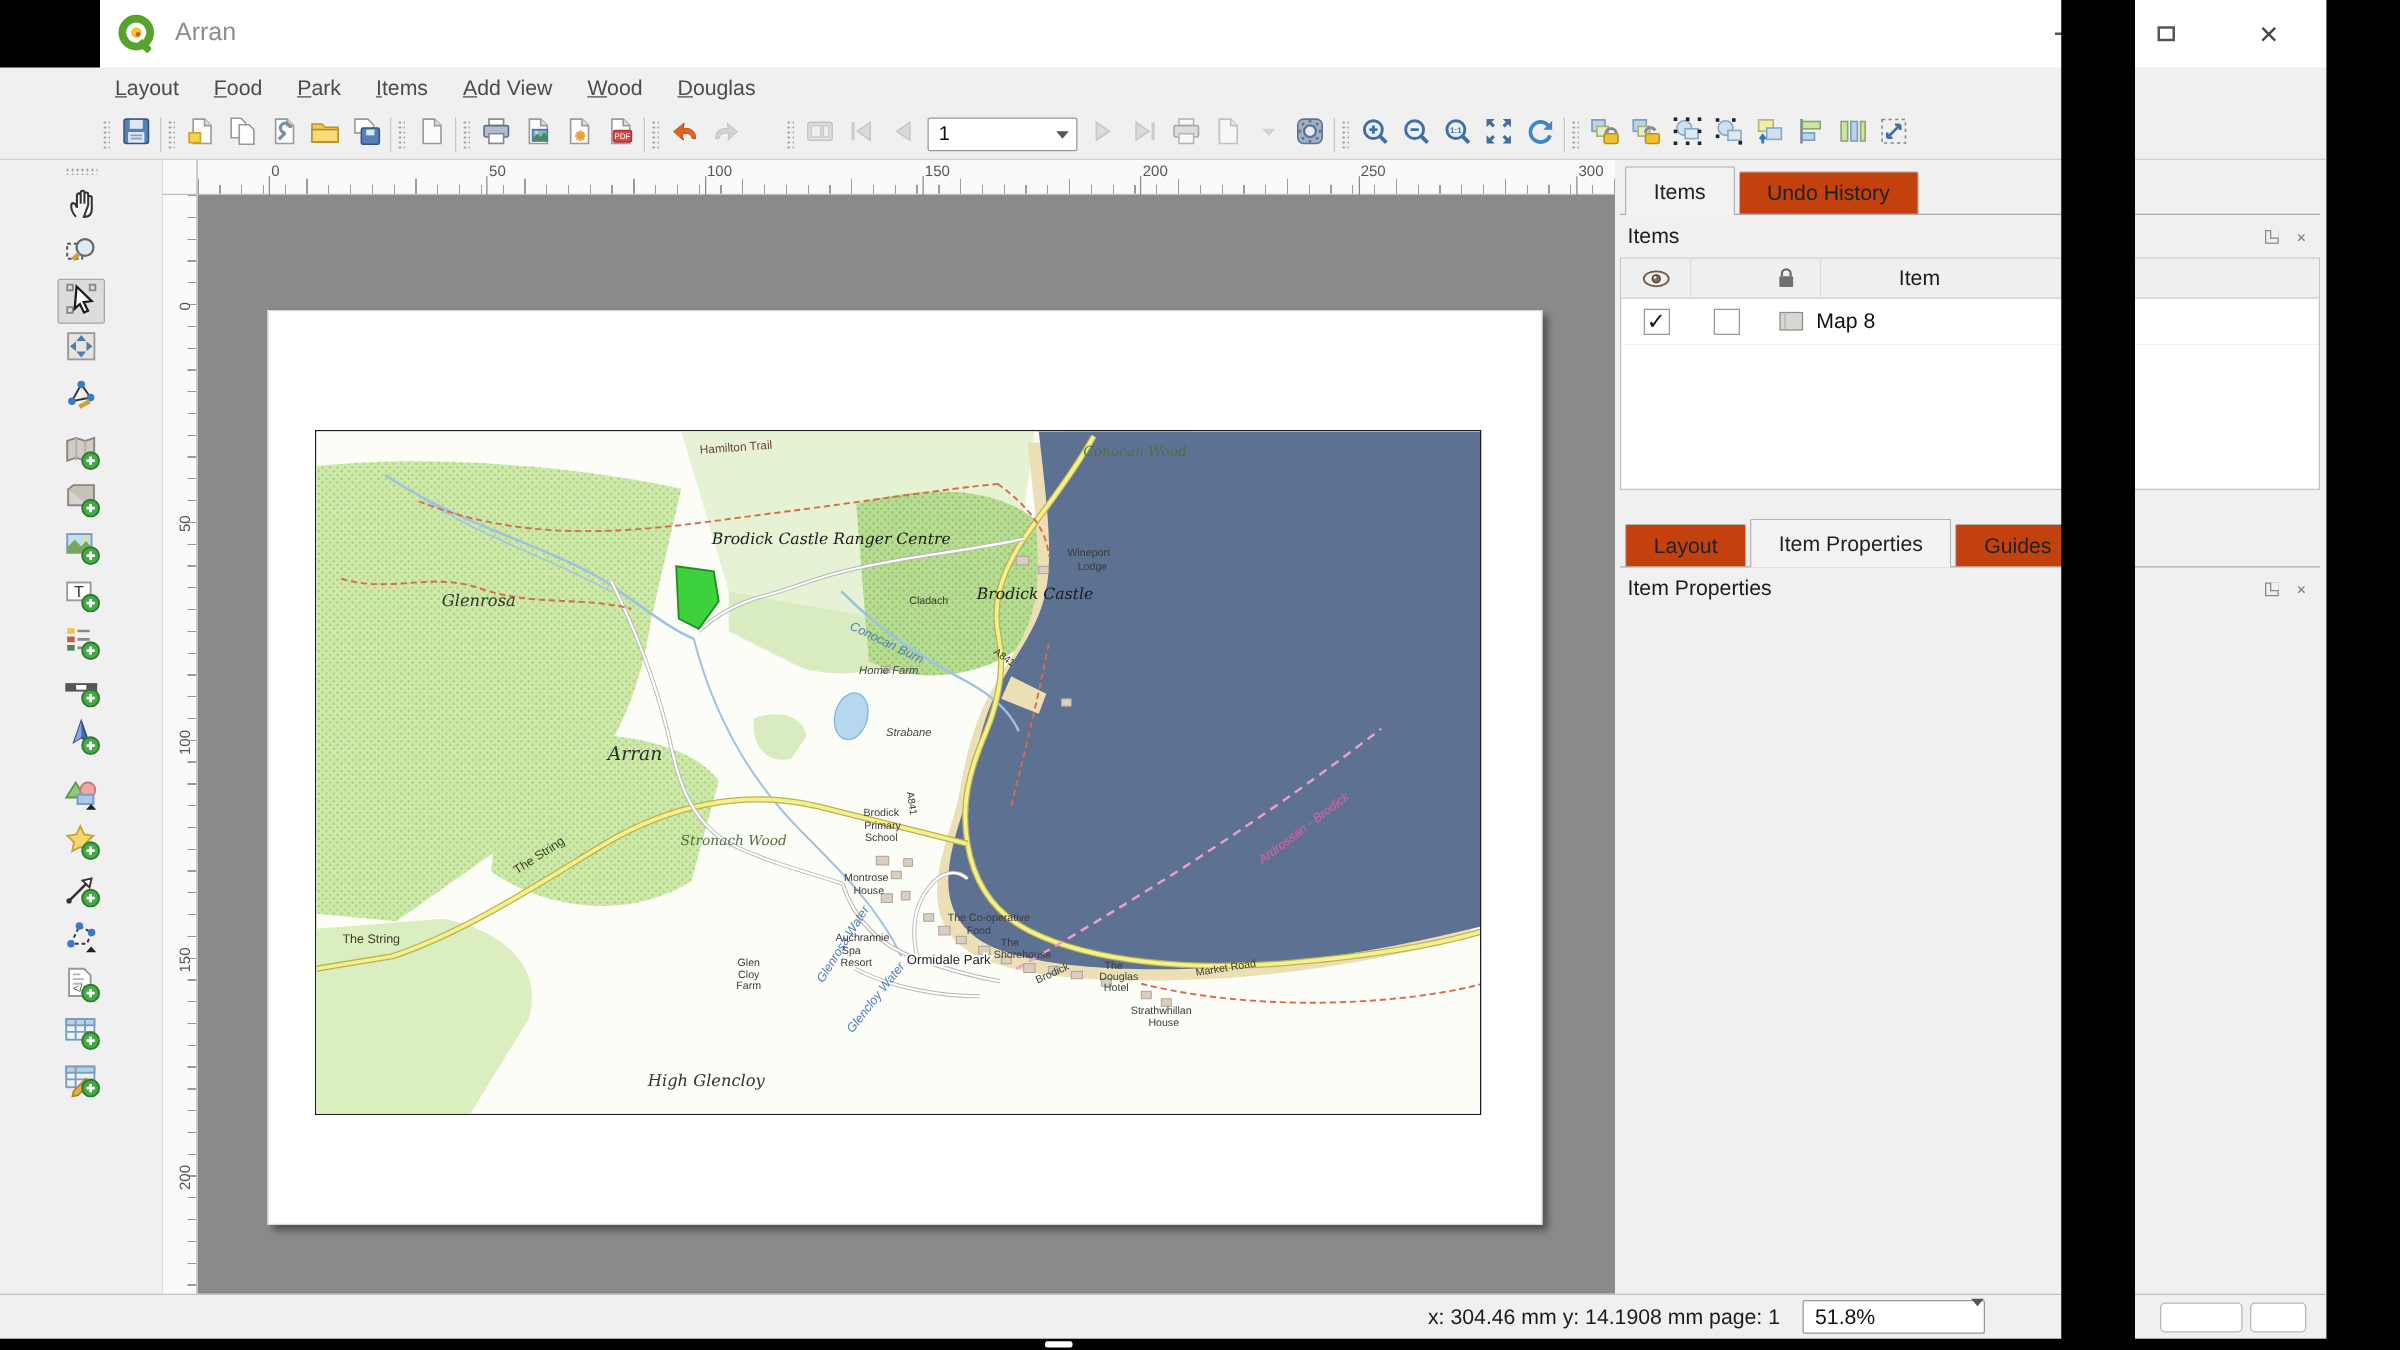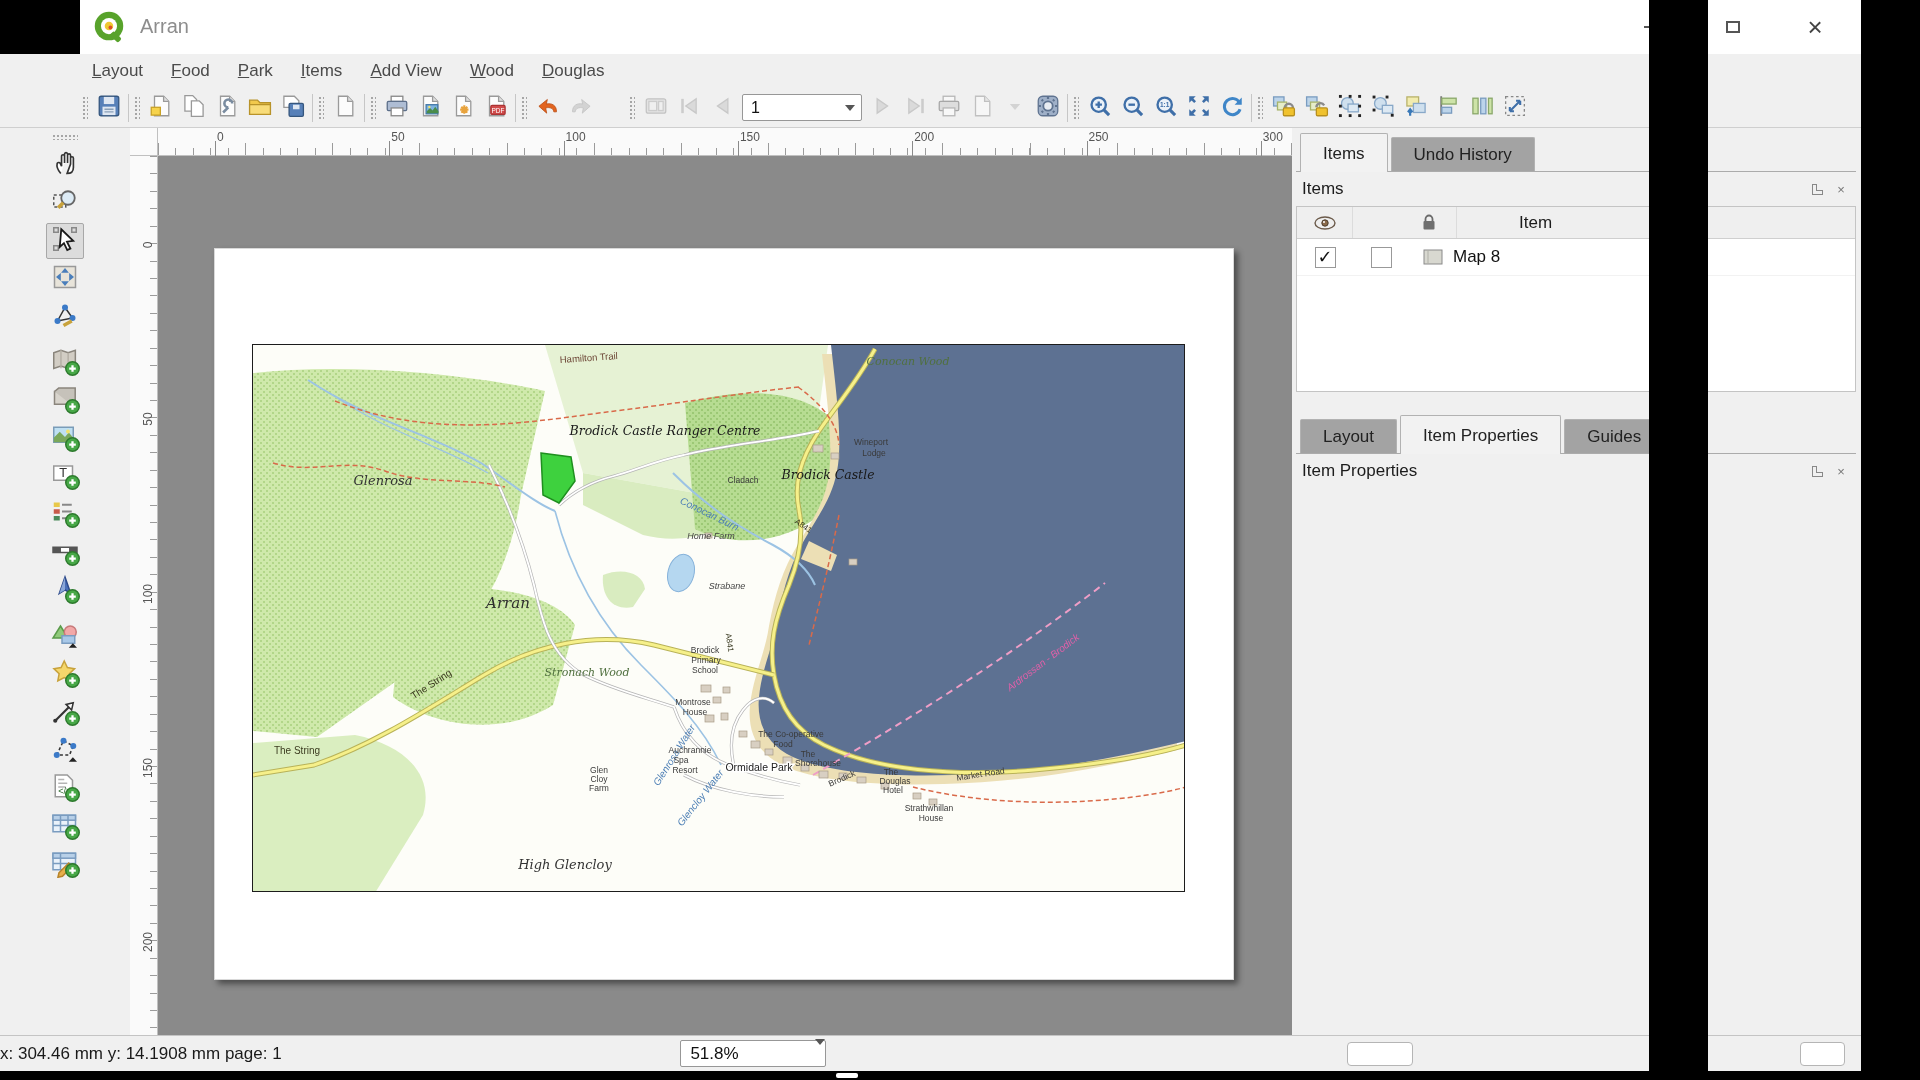--- a/index.html
+++ b/index.html
@@ -81,40 +81,40 @@
   .ml-roadref { font:8px "Liberation Sans",sans-serif; fill:#33331a; }
   .ml-roadname { font:10px "Liberation Sans",sans-serif; fill:#3c3c20; }
   .ml-trail { font:9.5px "Liberation Sans",sans-serif; fill:#6b4434; }
   .ml-park { font:10.5px "Liberation Sans",sans-serif; fill:#222; paint-order:stroke; stroke:#fff; stroke-width:3px; }
   .ml-ferry { font:italic 10px "Liberation Sans",sans-serif; fill:#e060a8; }
   .mlbl { text-anchor:middle; }
 
   
   .right-panel { width:569px; height:100%; background:#f0f0f0; position:relative; padding:0 5px 0 4px; }
   .tabbar { display:flex; align-items:flex-end; height:44px; padding:4px 0 0 4px; border-bottom:1px solid #ababab; }
-  .tab { height:34px; line-height:34px; padding:0 22px; background:#a3a3a3; border:1px solid #b2b2b2; border-bottom:none; margin-right:3px; font-size:17px; color:#222; border-radius:2px 2px 0 0; }
+  .tab { height:34px; line-height:34px; padding:0 22px; background:#c2410c; border:1px solid #b2b2b2; border-bottom:none; margin-right:3px; font-size:17px; color:#222; border-radius:2px 2px 0 0; }
   .tab.active { background:#f2f2f2; height:39px; line-height:39px; margin-bottom:-1px; }
   .panel-head { height:34px; display:flex; align-items:center; padding:0 6px; }
   .panel-title { font-size:17px; color:#1c1c1c; flex:1; }
   .mini-btn { width:18px; height:18px; margin-left:6px; display:flex; align-items:center; justify-content:center; color:#777; font-size:13px; }
   .glyph-float { width:11px; height:11px; border:1px solid #888; position:relative; }
   .glyph-float::after { content:''; position:absolute; right:-1px; top:-1px; width:6px; height:6px; border-left:1px solid #888; border-bottom:1px solid #888; background:#f0f0f0; }
   .items-table { background:#fff; border:1px solid #c4c4c4; height:186px; }
   .it-header { display:flex; height:32px; background:#efefef; border-bottom:1px solid #cfcfcf; align-items:center;gap:48px; }
   .it-col1 { width:56px; display:flex; justify-content:center; border-right:1px solid #dcdcdc; height:100%; align-items:center; }
   .it-col2 { width:56px; display:flex; justify-content:center; border-right:1px solid #dcdcdc; height:100%; align-items:center; }
   .it-col3 { flex:1; padding-left:14px; font-size:17px; color:#1c1c1c; }
   .it-row { display:flex; height:37px; align-items:center; border-bottom:1px solid #f2f2f2; }
   .cbx { width:21px; height:21px; border:1px solid #999; background:#fff; display:flex; align-items:center; justify-content:center; font-size:18px; font-weight:bold; color:#111; }
   .it-row .it-col1,.it-row .it-col2 { border-right:none; }
   .row-label { display:flex; align-items:center; gap:8px; font-size:17px; color:#111; }
   .rp-gap { height:18px; }
 
   
-  .statusbar { position:absolute; left:0; top:1035px; width:1861px; height:36px; background:#f0f0f0; border-top:1px solid #c4c4c4; display:flex; align-items:center; justify-content:space-between; padding-right:16px; }
+  .statusbar { position:absolute; left:0; top:1035px; width:1861px; height:36px; background:#f0f0f0; border-top:1px solid #c4c4c4; display:flex; align-items:center; justify-content:flex-end; padding-right:16px; }
   .status-coords { font-size:17px; color:#1a1a1a; margin-right:18px; }
   .zoom-combo { width:146px; height:27px; background:#fff; border:1px solid #979797; border-radius:2px; display:flex; align-items:center; }
   .zoom-combo .val { flex:1; padding-left:9px; font-size:17px; color:#111; }
   .status-widget1 { width:66px; height:24px; background:#fff; border:1px solid #b5b5b5; border-radius:4px; margin-left:140px; }
   .status-widget2 { width:45px; height:24px; background:#fff; border:1px solid #b5b5b5; border-radius:4px; margin-left:6px; }
 
   .black-right { position:absolute; right:0; top:0; width:59px; height:1080px; background:#000; }
   .black-bottom { position:absolute; left:0; top:1071px; width:1920px; height:9px; background:#000; }
   .bb-chip { position:absolute; left:836px; top:1073px; width:22px; height:5px; background:#fff; border-radius:2px; }
 </style>

